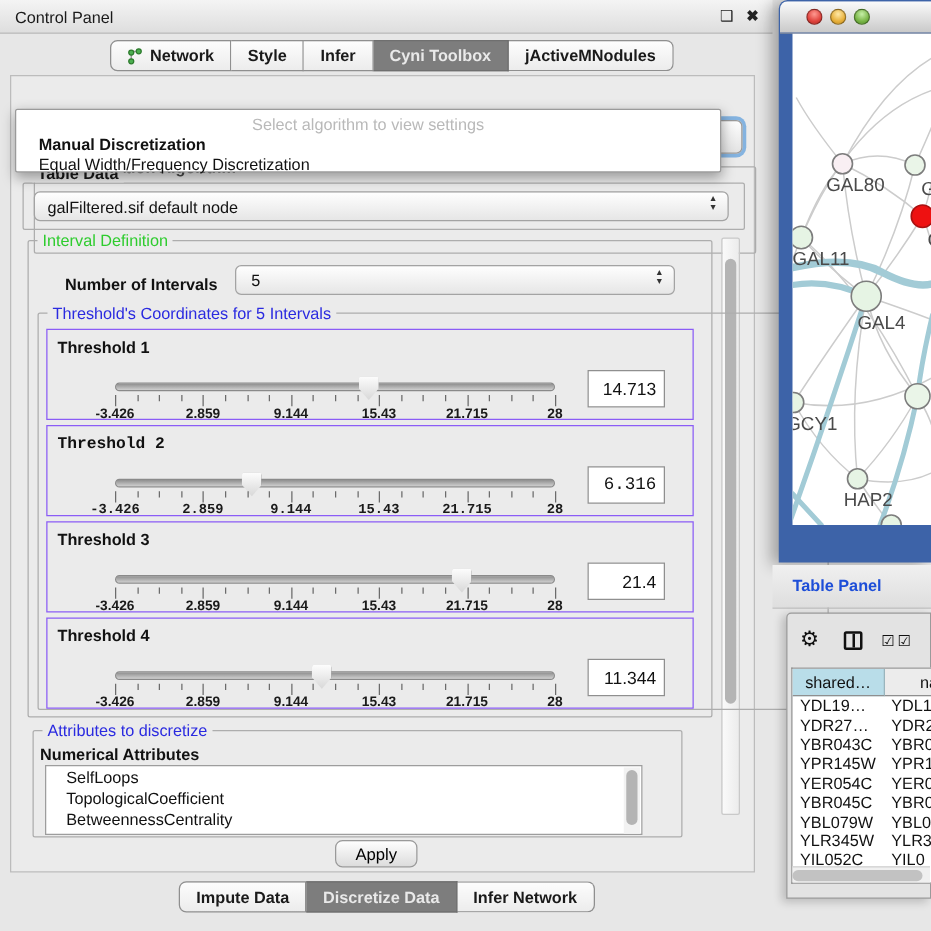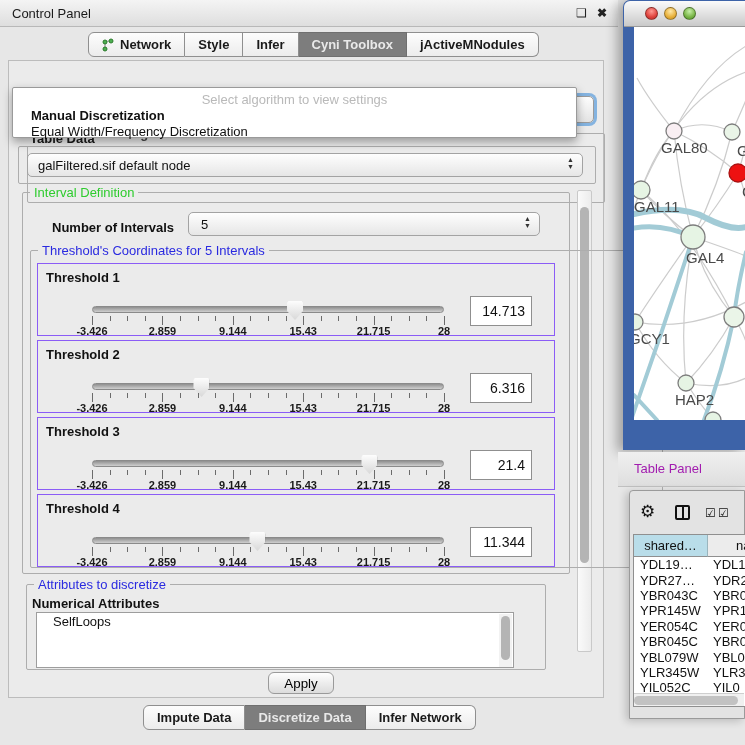--- a/index.html
+++ b/index.html
@@ -119,21 +119,21 @@
     border:1px solid rgba(0,0,0,.35); }
   #tl-red   { left:645px; background:radial-gradient(circle at 50% 30%, #ff9a92, #e0443e 60%, #b02a25); }
   #tl-yellow{ left:664px; background:radial-gradient(circle at 50% 30%, #ffe9a8, #e8b13c 60%, #c08a1d); }
   #tl-green { left:683px; background:radial-gradient(circle at 50% 30%, #c7f0a8, #7ab648 60%, #4f8e25); }
   #net-canvas { left:634px; top:27px; width:111px; height:393px; background:#fff; overflow:hidden; }
   #net-svg { position:absolute; left:0; top:0; }
 
   
   #tp-bar { left:618px; top:452px; width:127px; height:35px;
     background:linear-gradient(#f0f0f0,#dedede); border-bottom:1px solid #c0c0c0; }
-  #tp-title { left:634px; top:461px; color:#a21caf; }
+  #tp-title { left:634px; top:461px; color:#1d4ed8;font-weight:bold; }
   #tp-win { left:629px; top:490px; width:116px; height:229px; background:#e3e3e3;
     border:1px solid #9a9a9a; border-radius:4px 0 0 0; box-shadow:-3px 2px 8px rgba(0,0,0,.2); }
   #tp-gear { left:640px; top:501px; font-size:17px; color:#111; }
   #tp-split { left:675px; top:505px; width:15px; height:15px; border:2px solid #111;
     border-radius:2px; }
   #tp-split::after { content:""; position:absolute; left:5px; top:0; width:2px;
     height:11px; background:#111; }
   .tp-check { top:506px; font-size:12px; color:#111; }
   #tp-check1 { left:705px; } #tp-check2 { left:718px; }
   #tp-table { left:633px; top:534px; width:112px; height:173px; background:#fff;
@@ -266,21 +266,21 @@
             <div class="ticklabels">
               <span class="ticklabel" style="left: 0%;">-3.426</span>
               <span class="ticklabel" style="left: 20%;">2.859</span>
               <span class="ticklabel" style="left: 40%;">9.144</span>
               <span class="ticklabel" style="left: 60%;">15.43</span>
               <span class="ticklabel" style="left: 80%;">21.715</span>
               <span class="ticklabel" style="left: 100%;">28</span>
             </div>
             <div class="tval">14.713</div>
           </div>
-          <div class="tpanel" style="top: 89px;">
+          <div class="tpanel" style="top: 89px; font-family: Liberation Mono, monospace;">
             <div class="tpanel-label">Threshold 2</div>
             <div class="track">
               <div class="thumb" style="left: 30.9998%;"></div>
             </div>
             <div class="ticks">
               <div class="tick major" style="left: 0%;"></div>
               <div class="tick minor" style="left: 5%;"></div>
               <div class="tick minor" style="left: 10%;"></div>
               <div class="tick minor" style="left: 15%;"></div>
               <div class="tick major" style="left: 20%;"></div>
@@ -390,20 +390,22 @@
         </div>
     </div>
 
     <div id="grp-attr" class="abs group">
       <div id="grp-attr-title" class="group-title">Attributes to discretize</div>
     </div>
     <div id="lbl-numattr" class="abs">Numerical Attributes</div>
     <div id="attr-list" class="abs">
       <div id="attr-items">
           <div class="attr-item">SelfLoops</div>
+          <div class="attr-item">TopologicalCoefficient</div>
+          <div class="attr-item">BetweennessCentrality</div>
         </div>
       <div id="attr-scroll">
           <div id="attr-thumb"></div>
         </div>
     </div>
 
     <button id="apply-btn" class="abs">Apply</button>
 
     <div id="bottom-tabs" class="abs">
         <div class="tab">Impute Data</div>

